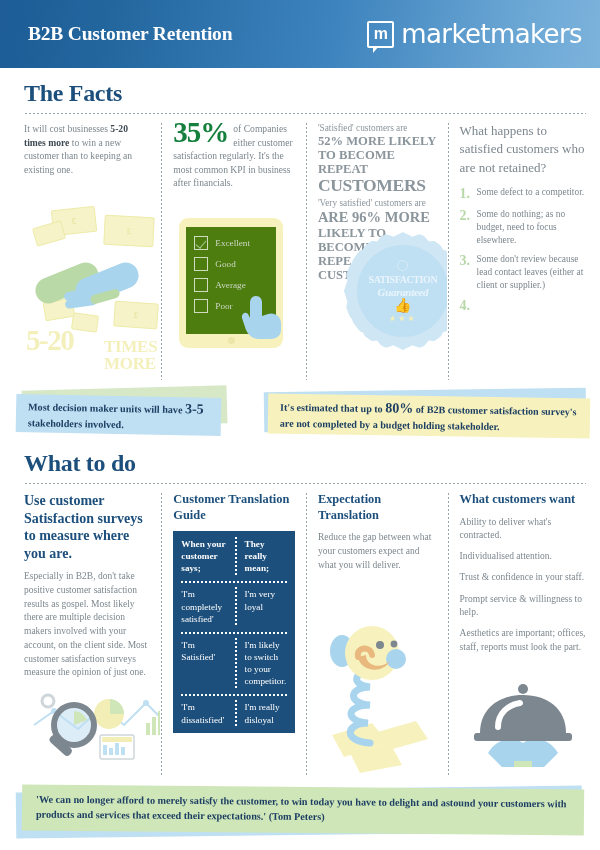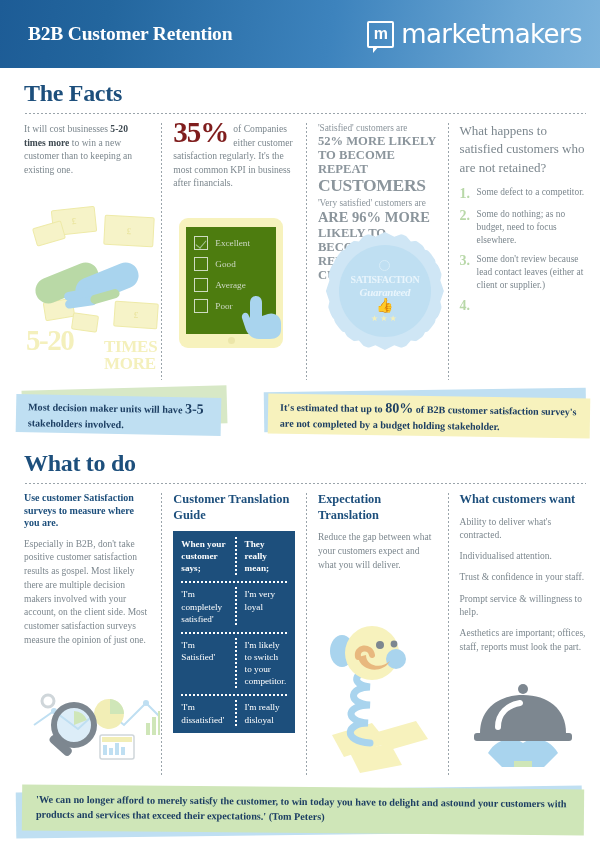--- a/index.html
+++ b/index.html
@@ -64,21 +64,21 @@
   .fcol.c2 { width: 148px; padding: 0 10px; }
   .fcol.c3 { width: 145px; padding: 0 10px; }
   .fcol.c4 { width: 143px; padding-left: 10px; }
 
   .body-txt {
     color:#7c878e; font-size: 9.6px; line-height: 1.42;
   }
   .body-txt b { color:#3f4a52; font-weight: bold; }
 
   .big-pct {
-    color:#7f1d1d; font-size: 29px; font-weight: bold; letter-spacing:-1px;
+    color:#15803d; font-size: 29px; font-weight: bold; letter-spacing:-1px;
     float:left; margin: -4px 5px 0 0; line-height: 1;
   }
 
   .c3-s { color:#8b959c; font-size: 9.3px; line-height:1.3; }
   .c3-m { color:#8b959c; font-size: 12.6px; font-weight:bold; line-height:1.12; }
   .c3-l { color:#8b959c; font-size: 17.5px; font-weight:bold; line-height:1.08; letter-spacing:-0.3px;}
 
   .q-head { color:#7c878e; font-size: 13px; line-height:1.42; margin-bottom:9px; }
   .olist { list-style:none; }
   .olist li { display:flex; gap:5px; margin-bottom: 7px; }
@@ -119,21 +119,21 @@
     content:""; position:absolute; left:3px; top:1px; width:5px; height:9px;
     border-right:1.8px solid #a8c893; border-bottom:1.8px solid #a8c893;
     transform: rotate(40deg);
   }
   .cb-lab { color:#cdd8c4; font-size: 9.2px; }
   .cursor-hand {
     position:absolute; left: 78px; top: 172px; width: 44px; height: 46px;
   }
 
   
-  .badge-wrap { position:absolute; left: 18px; top: 110px; width: 118px; height: 118px; }
+  .badge-wrap { position:absolute; left: 36px; top: 110px; width: 118px; height: 118px; }
   .badge-gear {
     position:absolute; inset:0; border-radius:50%;
     background: #cfe6f5;
     clip-path: polygon(50% 0%,58% 4%,66% 1%,72% 8%,80% 7%,84% 15%,92% 17%,93% 26%,99% 32%,97% 41%,100% 50%,97% 59%,99% 68%,93% 74%,92% 83%,84% 85%,80% 93%,72% 92%,66% 99%,58% 96%,50% 100%,42% 96%,34% 99%,28% 92%,20% 93%,16% 85%,8% 83%,7% 74%,1% 68%,3% 59%,0% 50%,3% 41%,1% 32%,7% 26%,8% 17%,16% 15%,20% 7%,28% 8%,34% 1%,42% 4%);
   }
   .badge-inner {
     position:absolute; left:13px; top:13px; right:13px; bottom:13px;
     border-radius:50%; background:#bfdff2;
     display:flex; flex-direction:column; align-items:center; justify-content:center; gap:1px;
   }
@@ -156,21 +156,21 @@
   .cal-txt .hl { font-size: 14px; }
 
   
   .wtd-wrap { padding: 6px 14px 0 24px; }
   .wtd-cols { display:flex; margin-top: 7px; height: 285px; }
   .wcol { position:relative; overflow:hidden; }
   .wcol.w1 { width: 143px; padding-right:10px; }
   .wcol.w2 { width: 148px; padding: 0 10px; }
   .wcol.w3 { width: 145px; padding: 0 10px; }
   .wcol.w4 { width: 143px; padding-left:10px; }
-  .w-head { color:#1d4f7c; font-size: 10px; font-weight:bold; line-height:1.25; margin-bottom: 8px; }
+  .w-head { color:#1d4f7c; font-size: 14px; font-weight:bold; line-height:1.25; margin-bottom: 8px; }
   .w-head.lg { font-size: 12.4px; }
   .w-para { color:#7c878e; font-size: 9.5px; line-height:1.45; }
   .w-list li { color:#7c878e; font-size: 9.5px; line-height:1.4; margin-bottom: 8px; list-style:none; }
 
   
   .ttable { background:#1d4f7c; margin-top: 2px; }
   .trow { display:flex; position:relative; }
   .trow + .trow:before {
     content:""; position:absolute; left:7px; right:7px; top:0; height:2px;
     background-image: radial-gradient(circle, #ffffff 0.9px, transparent 1.1px);

